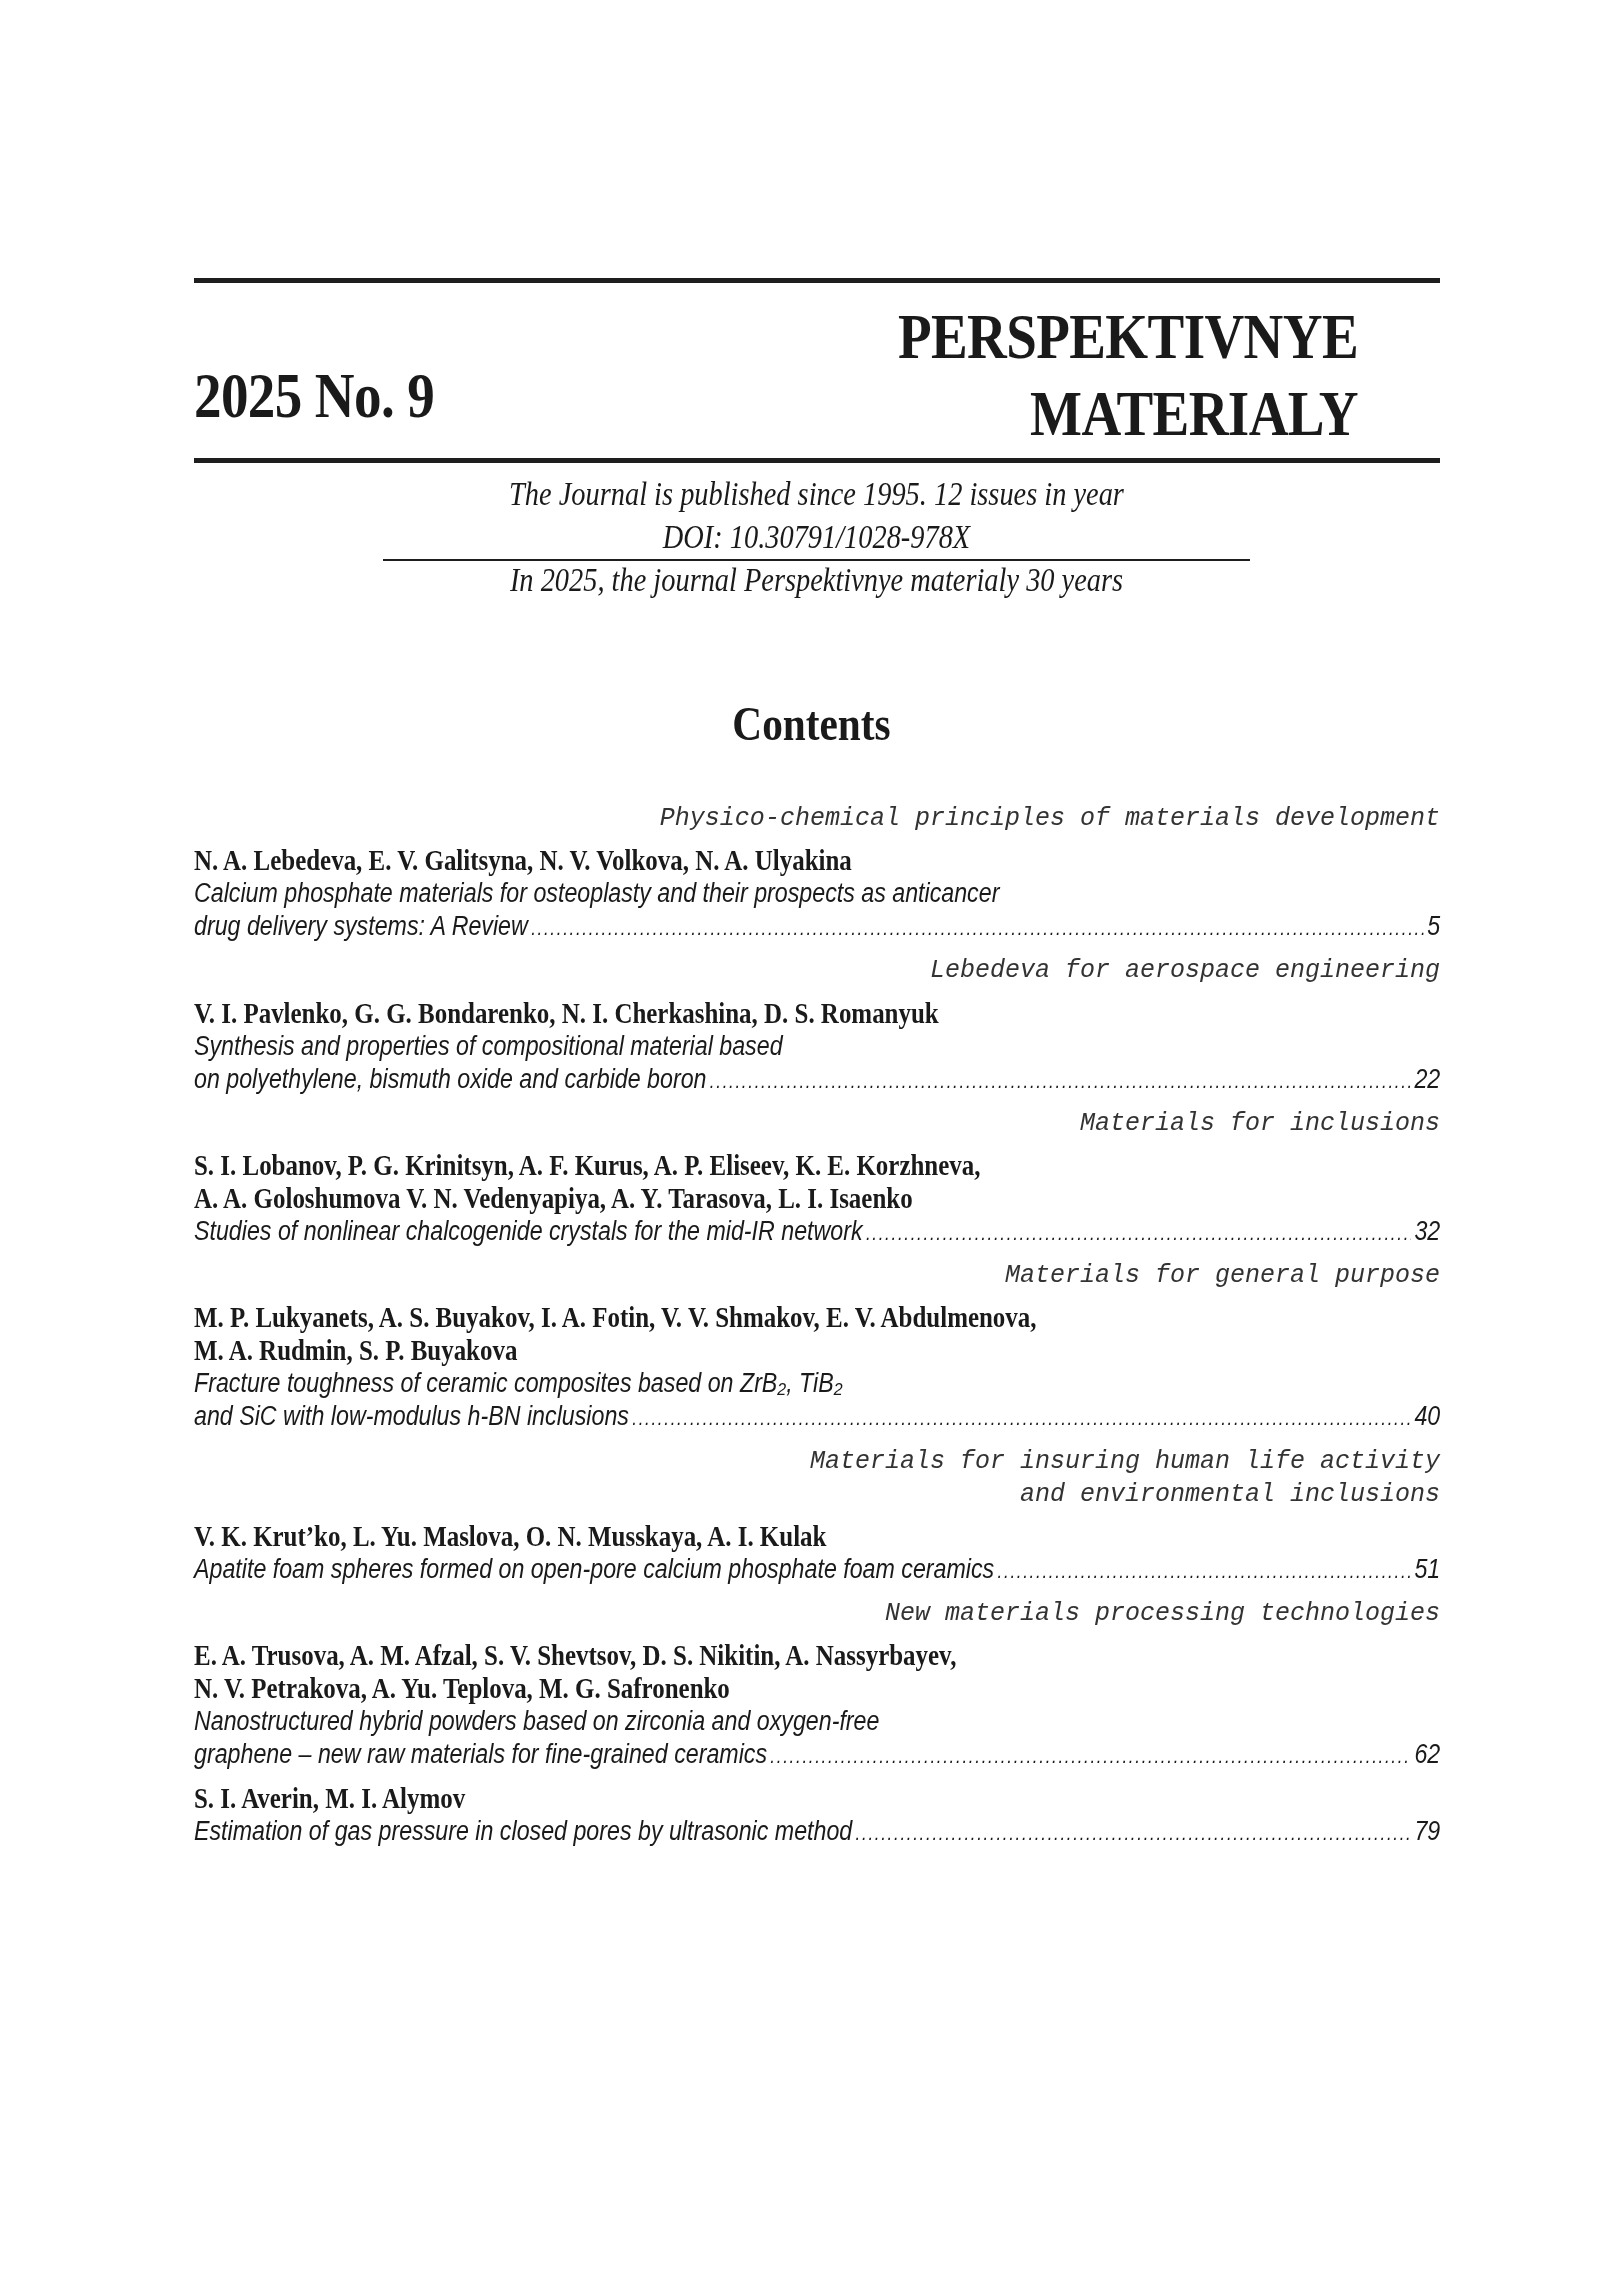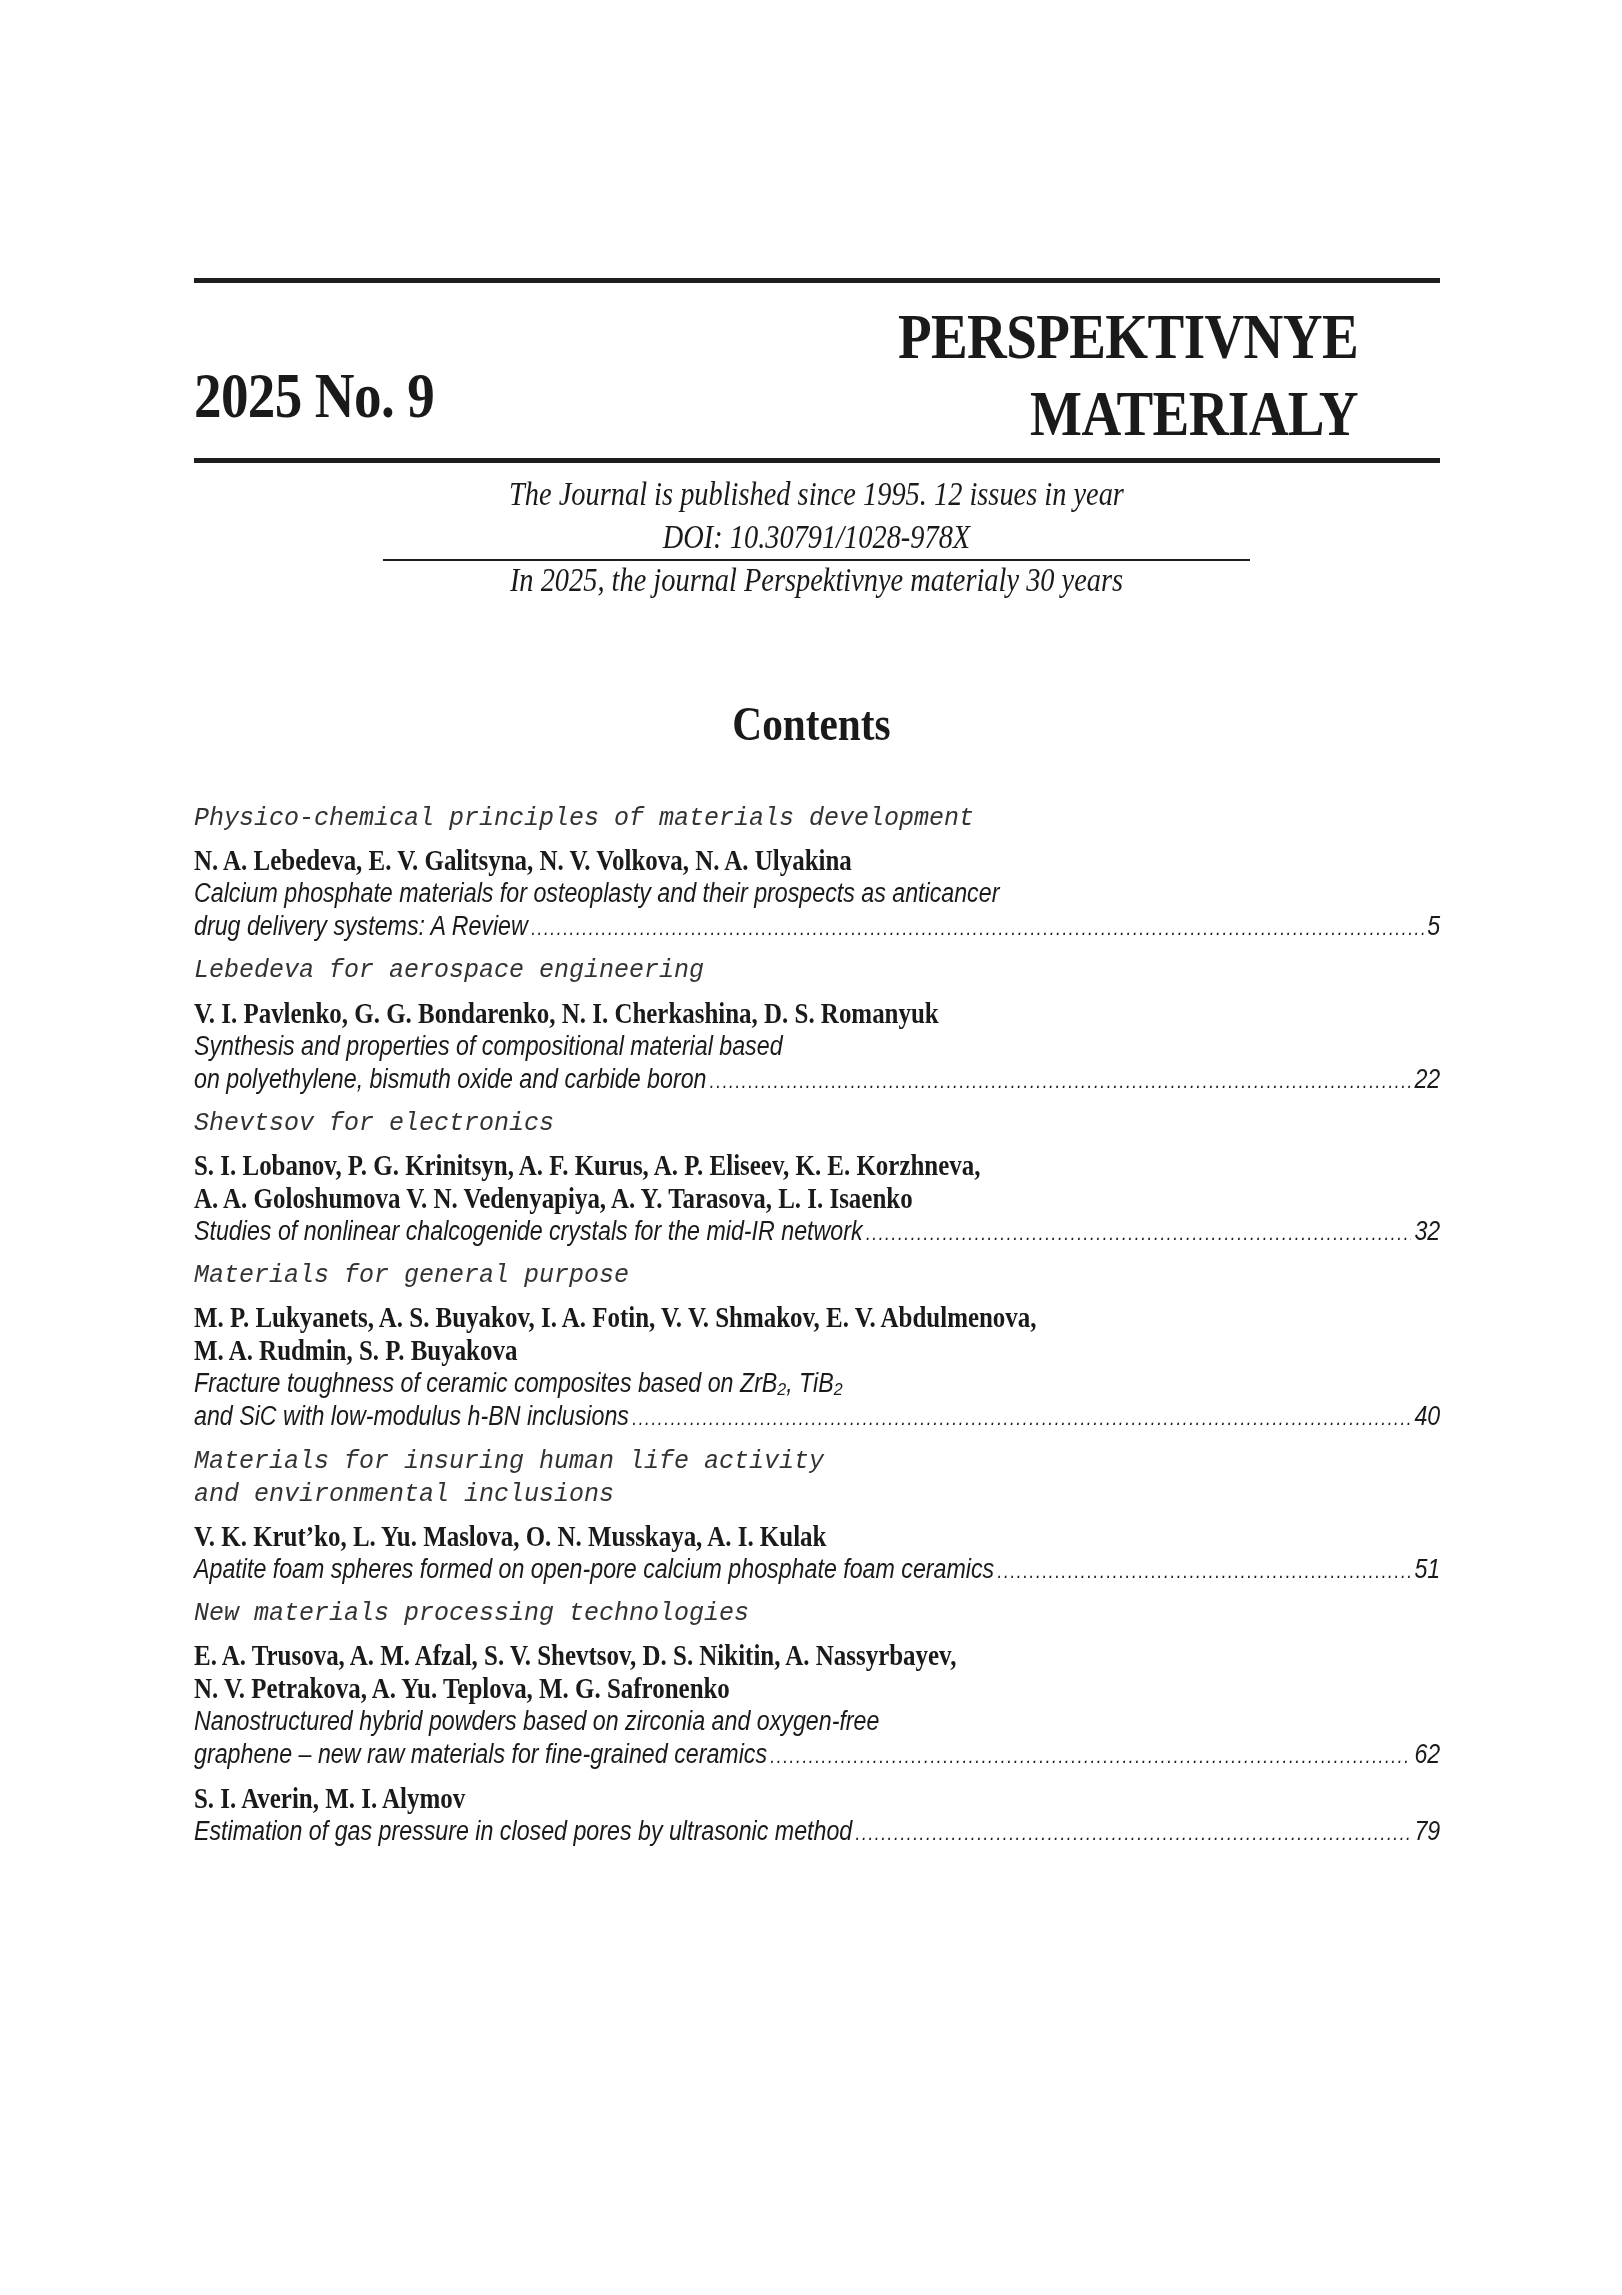--- a/index.html
+++ b/index.html
@@ -20,21 +20,21 @@
              font-style: italic; font-size: 33px; line-height: 1; transform: scaleX(0.86); transform-origin: center top; white-space: nowrap; }
   .sub1 { top: 478px; }
   .sub2 { top: 521px; }
   .sub3 { top: 564px; }
   .rule-thin { position: absolute; left: 383px; width: 867px; top: 559px; height: 2px; background: #1e1e1e; }
 
   .contents-title { position: absolute; left: 0; width: 1623px; top: 700px; text-align: center; font-family: "Liberation Serif", serif;
                     font-weight: bold; font-size: 48px; line-height: 1; transform: scaleX(0.86); transform-origin: center top; }
 
   .toc { position: absolute; left: 194px; width: 1246px; top: 802px; }
-  .section { text-align: left; font-family: "Liberation Mono", monospace; font-style: italic; font-size: 25px;
+  .section { text-align: right; font-family: "Liberation Mono", monospace; font-style: italic; font-size: 25px;
              line-height: 33px; color: #333; margin-bottom: 9.2px; }
   .entry { margin-bottom: 9.2px; }
   .authors { font-family: "Liberation Serif", serif; font-weight: bold; font-size: 29px; line-height: 33px;
              transform: scaleX(0.86); transform-origin: left top; width: 116%; white-space: nowrap; }
   .title-line { font-family: "Liberation Sans", sans-serif; font-style: italic; font-size: 27px; line-height: 33px;
                 transform: scaleX(0.86); transform-origin: left top; width: 116.3%; white-space: nowrap; }
   .title-last { display: flex; align-items: baseline; }
   .title-last .txt { white-space: nowrap; }
   .title-last .dots { flex: 1; overflow: hidden; white-space: nowrap; font-size: 19.6px; letter-spacing: 2px; margin: 0 3.9px; }
   .title-last .dots::after { content: "........................................................................................................................................................................................................................................................"; }
@@ -78,21 +78,21 @@
           <div class="authors">V. I. Pavlenko, G. G. Bondarenko, N. I. Cherkashina, D. S. Romanyuk</div>
           <div class="title-line">Synthesis and properties of compositional material based</div>
           <div class="title-line title-last">
             <span class="txt">on polyethylene, bismuth oxide and carbide boron</span>
             <span class="dots"></span>
             <span class="page-num">22</span>
           </div>
         </div>
       </div>
       <div class="section-block">
-        <div class="section">Shevtsov for electronics</div>
+        <div class="section">Materials for inclusions</div>
         <div class="entry">
           <div class="authors">S. I. Lobanov, P. G. Krinitsyn, A. F. Kurus, A. P. Eliseev, K. E. Korzhneva,</div>
           <div class="authors">A. A. Goloshumova V. N. Vedenyapiya, A. Y. Tarasova, L. I. Isaenko</div>
           <div class="title-line title-last">
             <span class="txt">Studies of nonlinear chalcogenide crystals for the mid-IR network</span>
             <span class="dots"></span>
             <span class="page-num">32</span>
           </div>
         </div>
       </div>

